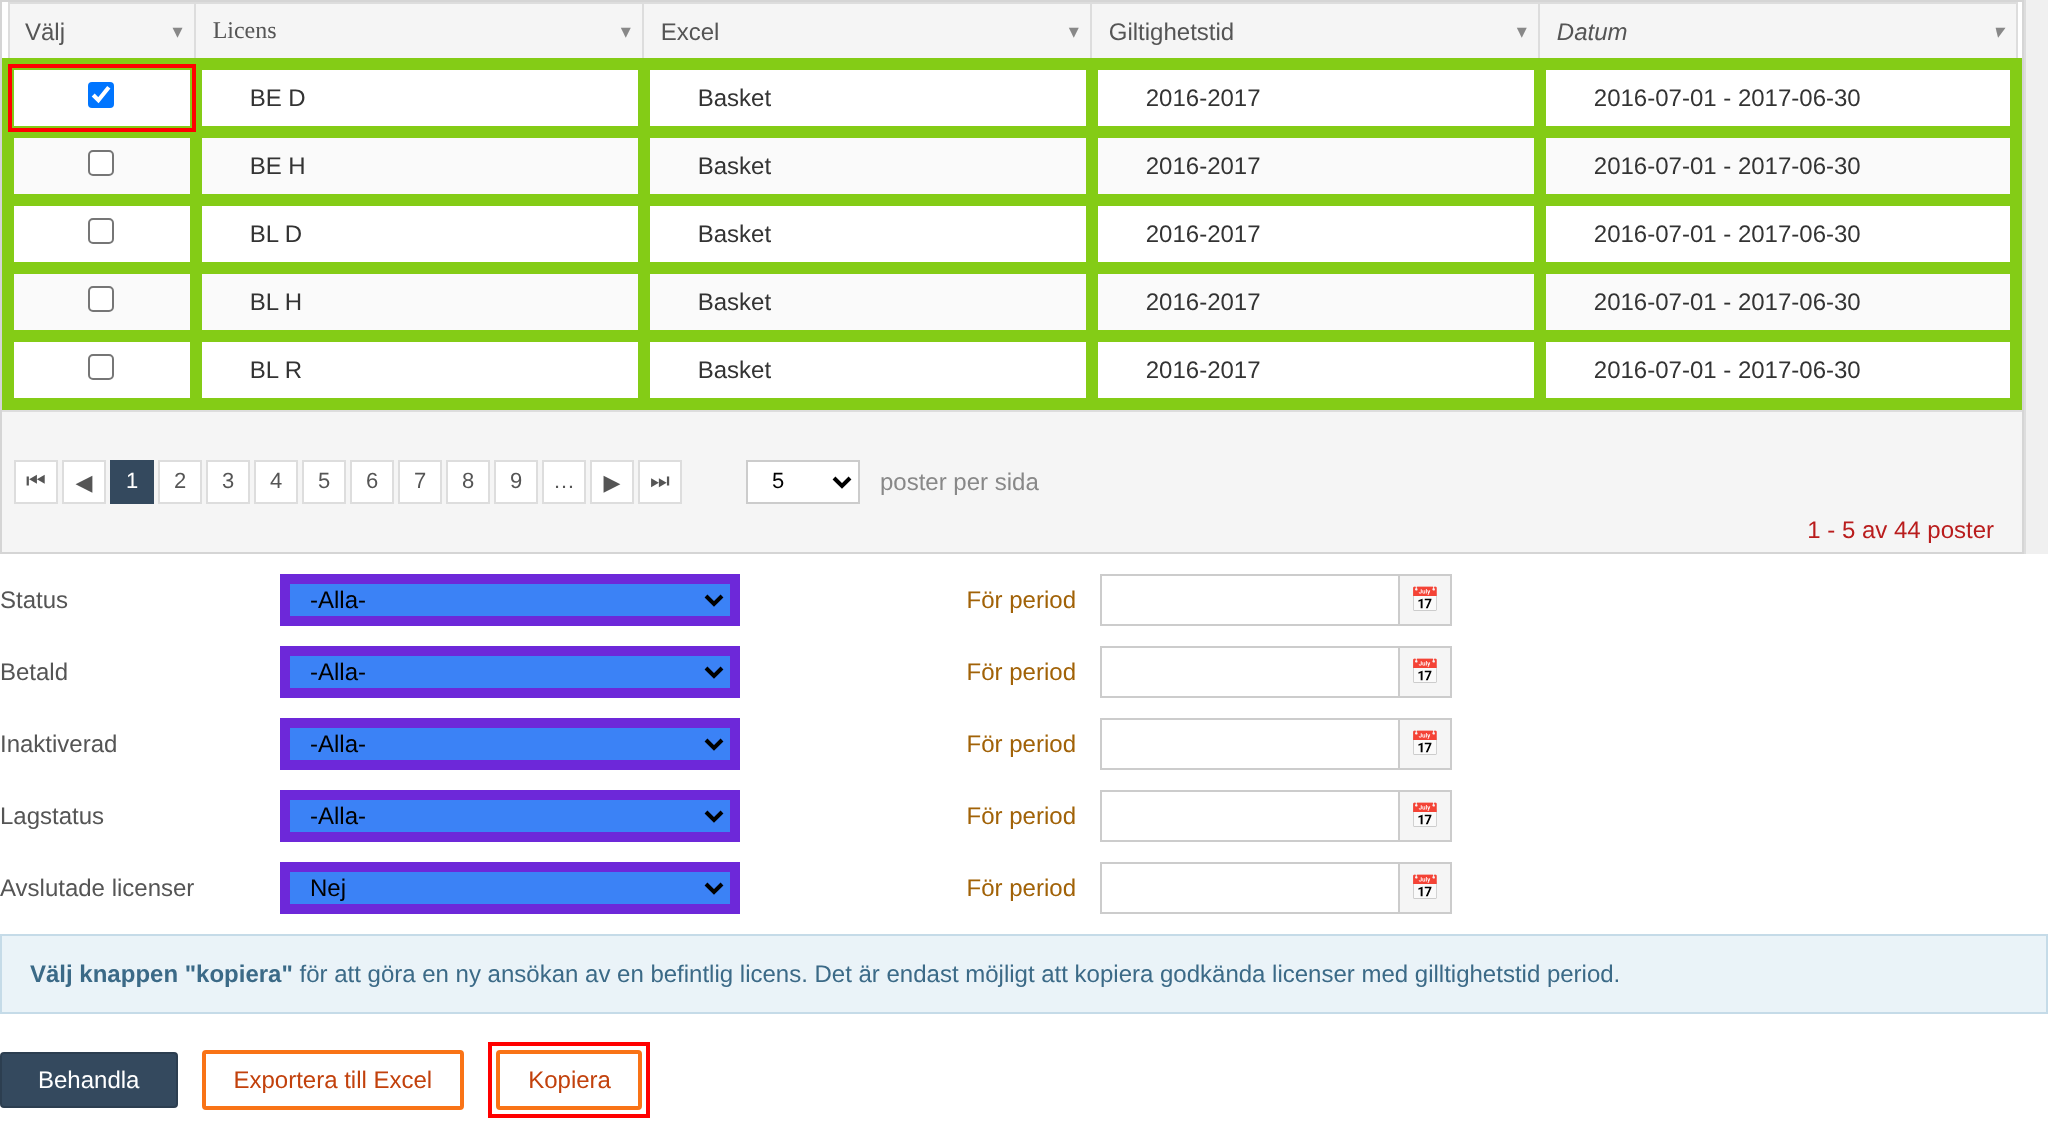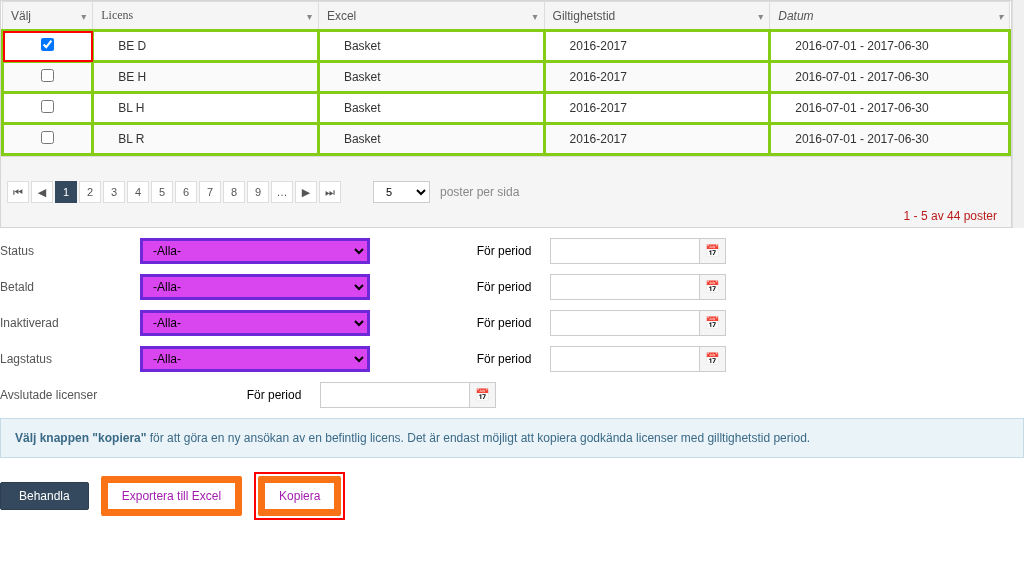--- a/index.html
+++ b/index.html
@@ -3,21 +3,21 @@
 <meta charset="utf-8">
 <style>
 * { box-sizing: border-box; margin: 0; padding: 0; }
 body { font-family: Arial, Helvetica, sans-serif; font-size: 12px; color: #333; background: #fff; padding: 0; }
 .container { width: 1024px; }
 
 
 .grid-wrap { border: 1px solid #d5d5d5; }
 .grid { width: 100%; border-collapse: collapse; }
 .grid th { background: #f5f5f5; border: 1px solid #ddd; padding: 6px 8px; font-weight: normal; text-align: left; position: relative; color: #555; }
-.grid td { border: 3px solid #84cc16; padding: 6px 24px; background: #fff; margin-top: 28px; }
+.grid td { border: 6px solid #84cc16; padding: 6px 24px; background: #fff; margin-top: 28px; }
 .grid tbody tr:nth-child(even) td { background: #fafafa; }
 .col-chk { width: 40px; text-align: center; }
 .col-lic { width: 160px; font-family: Liberation Serif, serif; }
 .col-sport { width: 160px; }
 .col-valid { width: 160px; }
 .col-date { width: 170px; font-style: italic; }
 .th-menu { position: absolute; right: 6px; top: 50%; transform: translateY(-50%); color: #888; cursor: pointer; font-size: 10px; }
 .hl-red { outline: 2px solid red; outline-offset: -2px; }
 
 
@@ -25,30 +25,30 @@
 .pg-btn { display: inline-flex; align-items: center; justify-content: center; min-width: 22px; height: 22px; border: 1px solid #ddd; background: #fff; color: #555; font-size: 11px; cursor: pointer; }
 .pg-btn.active { background: #34495e; color: #fff; border-color: #34495e; }
 .pg-sel { height: 22px; border: 1px solid #ccc; background: #fff; font-size: 11px; padding: 0 20px 0 8px; margin-left: 30px; }
 .pg-label { margin-left: 8px; color: #888; text-align: right; }
 .pg-info { margin-left: auto; margin-right: 8px; color: #b91c1c; margin-top: 48px; }
 
 
 .filters { margin-top: 10px; margin-bottom: 10px; }
 .frow { display: flex; align-items: center; margin-bottom: 10px; }
 .flabel { width: 140px; text-align: left; padding-right: 12px; color: #555; }
-.fsel { width: 230px; height: 26px; border: 3px solid #6d28d9; background: #d946ef; font-size: 12px; padding: 0 6px; }
+.fsel { width: 230px; height: 26px; border: 5px solid #6d28d9; background: #3b82f6; font-size: 12px; padding: 0 6px; }
 .fgap { width: 100px; }
-.flabel2 { width: 80px; text-align: center; padding-right: 12px; color: #000000; }
+.flabel2 { width: 80px; text-align: right; padding-right: 12px; color: #a16207; }
 .fin-wrap { display: flex; align-items: center; }
 .fin { width: 150px; height: 26px; border: 1px solid #ccc; background: #fff; padding: 0 6px; }
 .cal-btn { width: 26px; height: 26px; border: 1px solid #ccc; border-left: none; background: #f5f5f5; display: inline-flex; align-items: center; justify-content: center; cursor: pointer; color: #666; }
 
 
 .btn-primary { background: #34495e; color: #fff; border: 1px solid #2c3e50; padding: 6px 18px; font-size: 12px; cursor: pointer; border-radius: 2px; }
-.btn-default { background: #fff; color: #a21caf; border: 7px solid #f97316; padding: 6px 14px; font-size: 12px; cursor: pointer; border-radius: 2px; }
+.btn-default { background: #fff; color: #c2410c; border: 2px solid #f97316; padding: 6px 14px; font-size: 12px; cursor: pointer; border-radius: 2px; }
 .sok-wrap { margin: 20px 0 20px 140px; display: inline-block; }
 .hl-red-wrap { border: 2px solid red; display: inline-block; padding: 2px; }
 
 
 .info-bar { background: #eaf3f8; border: 1px solid #c5dbe8; padding: 12px 14px; color: #3b6a87; margin-bottom: 14px; }
 .info-bar b { font-weight: bold; }
 
 
 .actions { margin-bottom: 14px; display: flex; gap: 12px; align-items: center; }
 
@@ -84,20 +84,27 @@
             <tr>
               <td class="col-chk hl-red"><input type="checkbox" checked="" style=""></td>
               <td>BE D</td>
               <td>Basket</td>
               <td>2016-2017</td>
               <td>2016-07-01 - 2017-06-30</td>
             </tr>
             <tr>
               <td class="col-chk"><input type="checkbox" style=""></td>
               <td>BE H</td>
+              <td>Basket</td>
+              <td>2016-2017</td>
+              <td>2016-07-01 - 2017-06-30</td>
+            </tr>
+            <tr>
+              <td class="col-chk"><input type="checkbox" style=""></td>
+              <td>BL D</td>
               <td>Basket</td>
               <td>2016-2017</td>
               <td>2016-07-01 - 2017-06-30</td>
             </tr>
             <tr>
               <td class="col-chk"><input type="checkbox" style=""></td>
               <td>BL H</td>
               <td>Basket</td>
               <td>2016-2017</td>
               <td>2016-07-01 - 2017-06-30</td>
@@ -172,20 +179,21 @@
       <select class="fsel"><option>-Alla-</option></select>
       <div class="fgap"></div>
       <div class="flabel2">För period</div>
       <div class="fin-wrap">
           <input class="fin" style="">
           <span class="cal-btn">📅</span>
         </div>
     </div>
     <div class="frow">
       <div class="flabel">Avslutade licenser</div>
+      <select class="fsel"><option>Nej</option></select>
       <div class="fgap"></div>
       <div class="flabel2">För period</div>
       <div class="fin-wrap">
           <input class="fin" style="">
           <span class="cal-btn">📅</span>
         </div>
     </div>
   </div>
 
   

